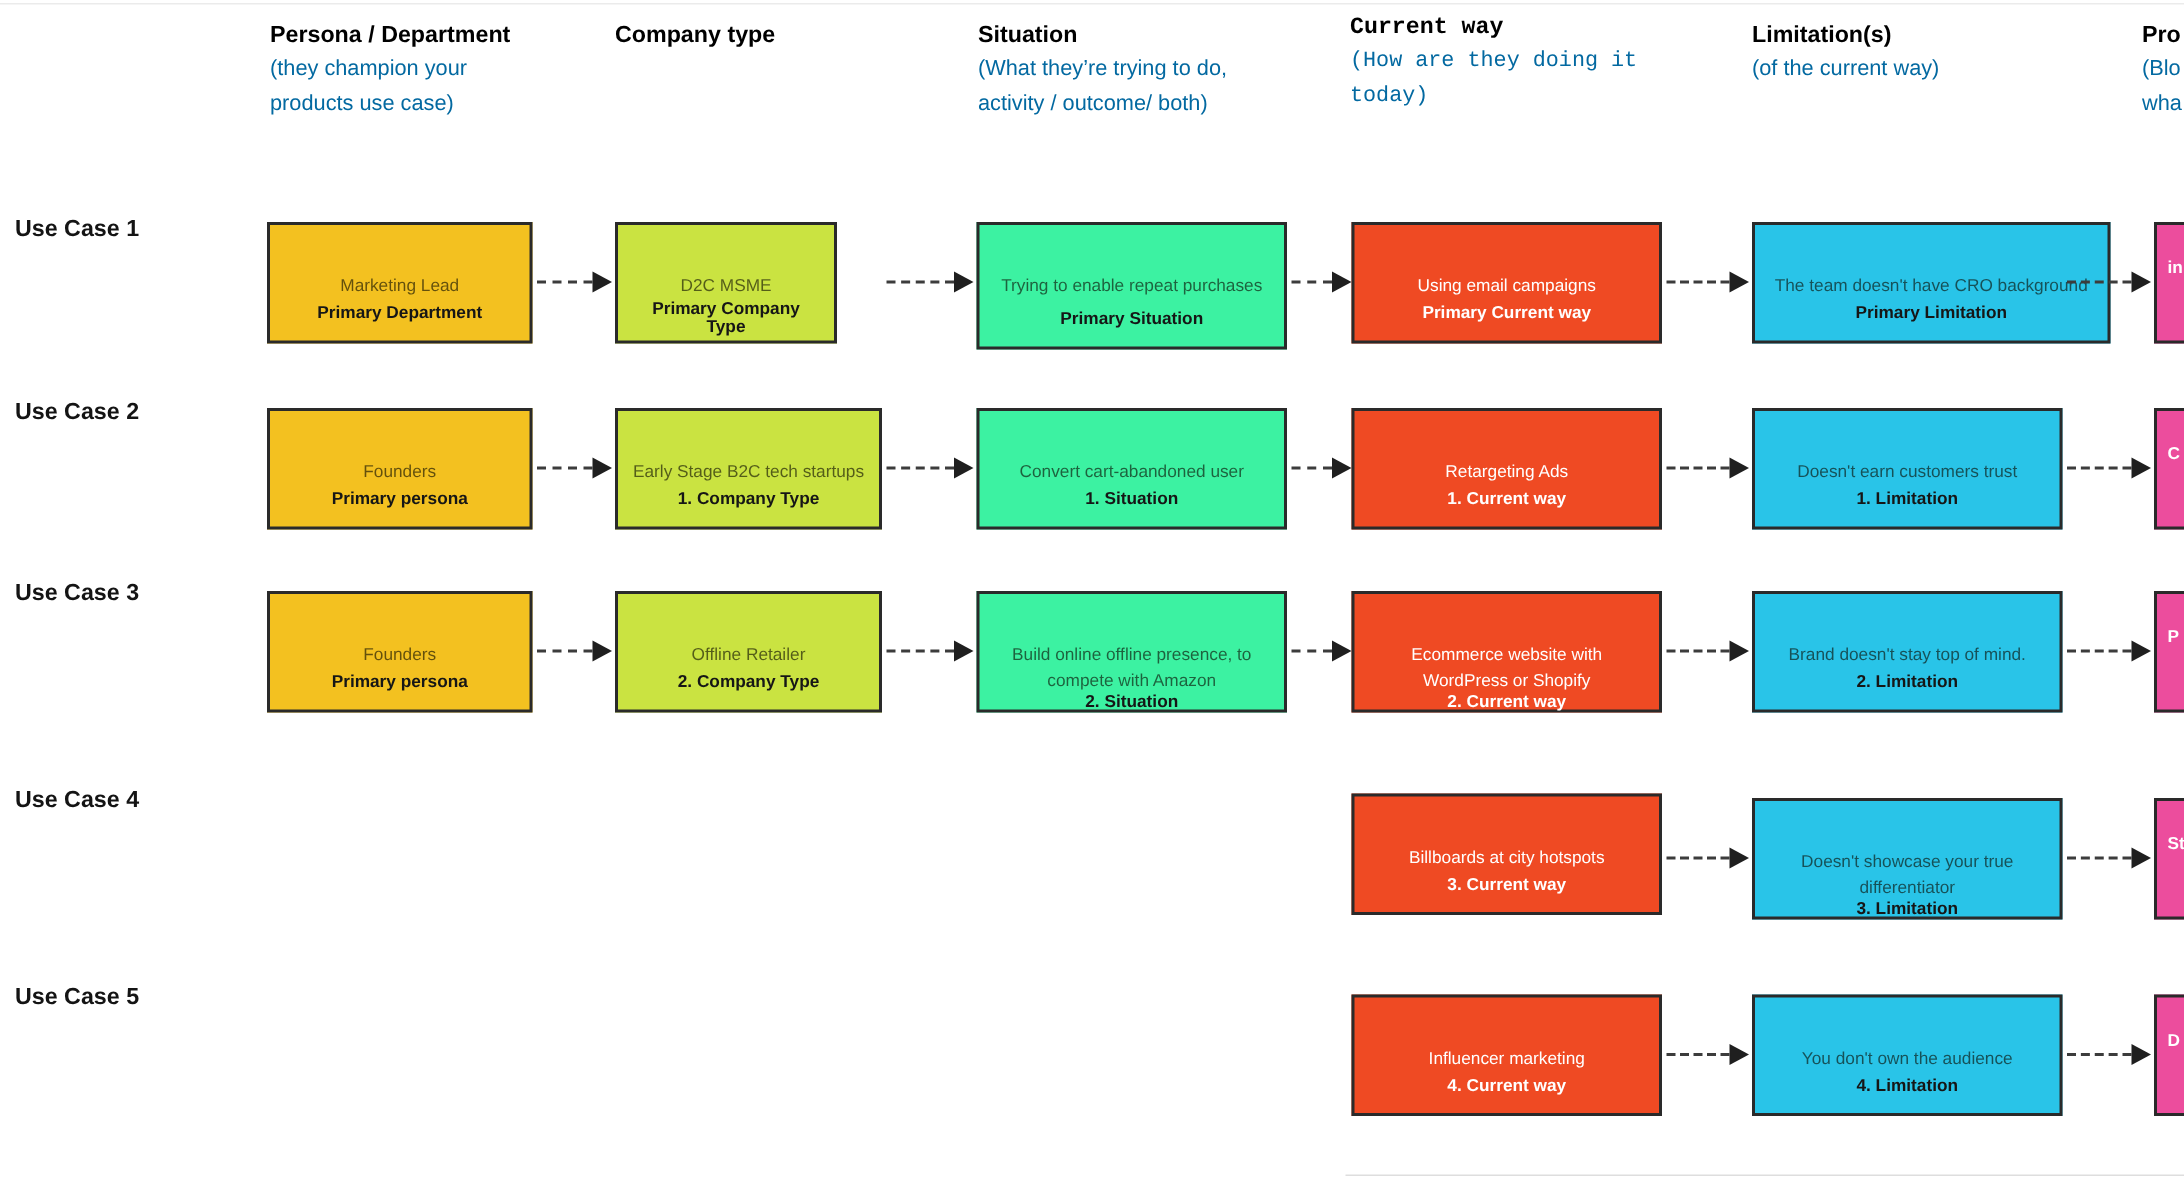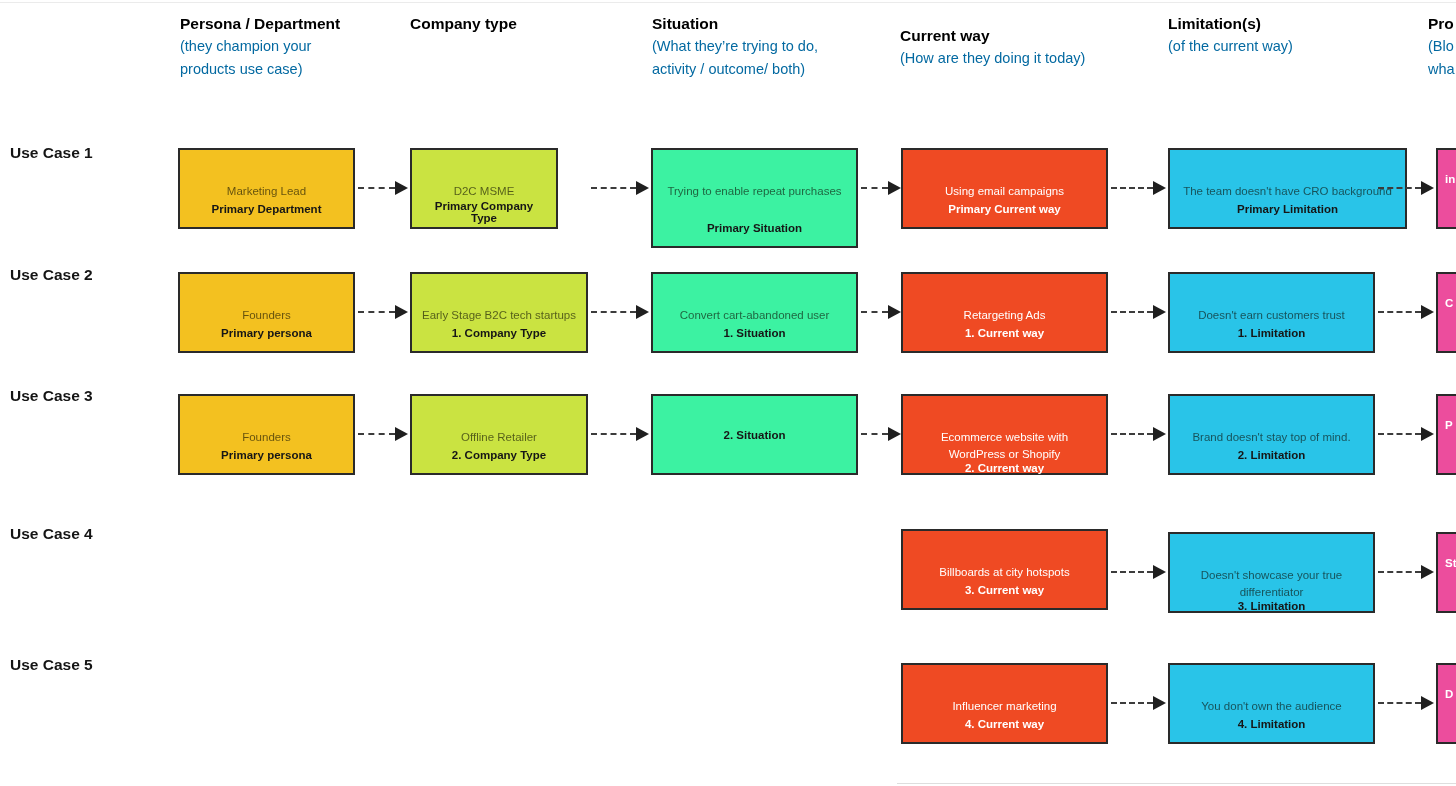--- a/index.html
+++ b/index.html
@@ -49,21 +49,21 @@
 </div>
 <div class="col-header" style="left:410px;top:12px;width:220px;">
   <div class="col-title">Company type</div>
   <div class="col-sub"></div>
 </div>
 <div class="col-header" style="left:652px;top:12px;width:230px;">
   <div class="col-title">Situation</div>
   <div class="col-sub">(What they’re trying to do,
 activity / outcome/ both)</div>
 </div>
-<div class="col-header" style="left:900px;top:24px;width:240px;">
+<div class="col-header" style="left:900px;top:7px;width:240px;font-family:Liberation Mono, monospace;">
   <div class="col-title">Current way</div>
   <div class="col-sub">(How are they doing it today)</div>
 </div>
 <div class="col-header" style="left:1168px;top:12px;width:220px;">
   <div class="col-title">Limitation(s)</div>
   <div class="col-sub">(of the current way)</div>
 </div>
 <div class="col-header" style="left:1428px;top:12px;width:120px;">
   <div class="col-title">Pro</div>
   <div class="col-sub">(Blo
@@ -77,21 +77,21 @@
 <div class="row-label" style="top:656px;">Use Case 5</div>
 
 <div class="note yellow dark" style="left:178px;top:148px;width:177px;height:81px;">
   <div class="note-text">Marketing Lead</div>
   <div class="note-tag">Primary Department</div>
 </div>
 <div class="note lime dark" style="left:410px;top:148px;width:148px;height:81px;">
   <div class="note-text">D2C MSME</div>
   <div class="note-tag">Primary Company Type</div>
 </div>
-<div class="note mint dark" style="left:651px;top:148px;width:207px;height:100px;">
+<div class="note mint dark" style="left:651px;top:148px;width:207px;height:85px;">
   <div class="note-text">Trying to enable repeat purchases</div>
   <div class="note-tag">Primary Situation</div>
 </div>
 <div class="note red light" style="left:901px;top:148px;width:207px;height:81px;">
   <div class="note-text">Using email campaigns</div>
   <div class="note-tag">Primary Current way</div>
 </div>
 <div class="note cyan dark" style="left:1168px;top:148px;width:239px;height:81px;">
   <div class="note-text">The team doesn't have CRO background</div>
   <div class="note-tag">Primary Limitation</div>
@@ -126,20 +126,21 @@
 
 <div class="note yellow dark" style="left:178px;top:394px;width:177px;height:81px;">
   <div class="note-text">Founders</div>
   <div class="note-tag">Primary persona</div>
 </div>
 <div class="note lime dark" style="left:410px;top:394px;width:178px;height:81px;">
   <div class="note-text">Offline Retailer</div>
   <div class="note-tag">2. Company Type</div>
 </div>
 <div class="note mint dark" style="left:651px;top:394px;width:207px;height:81px;">
+  <div class="note-text">Build online offline presence, to compete with Amazon</div>
   <div class="note-tag">2. Situation</div>
 </div>
 <div class="note red light" style="left:901px;top:394px;width:207px;height:81px;">
   <div class="note-text">Ecommerce website with WordPress or Shopify</div>
   <div class="note-tag">2. Current way</div>
 </div>
 <div class="note cyan dark" style="left:1168px;top:394px;width:207px;height:81px;">
   <div class="note-text">Brand doesn't stay top of mind.</div>
   <div class="note-tag">2. Limitation</div>
 </div>

